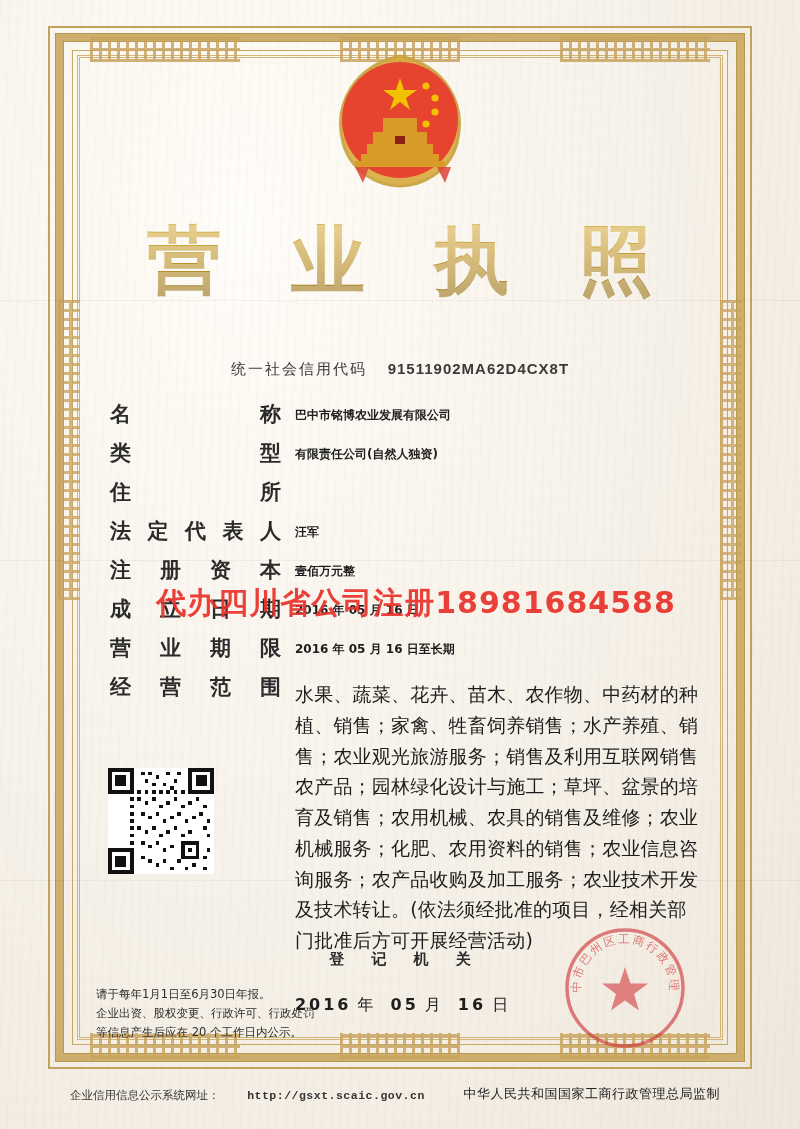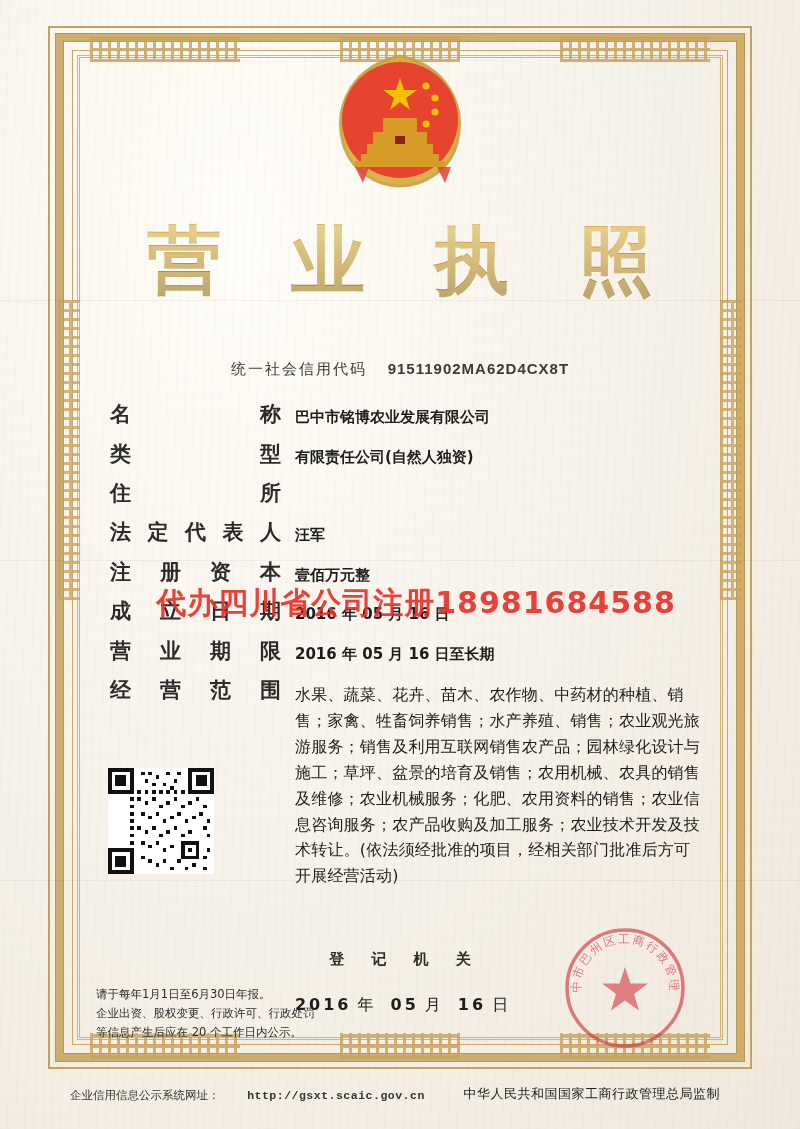--- a/index.html
+++ b/index.html
@@ -110,25 +110,25 @@
   .row .label{
     width:185px;flex:0 0 185px;
     font-size:21px;font-weight:bold;color:#2b2b2b;
     font-family:"DejaVu Sans","Liberation Sans",sans-serif;
     display:flex;justify-content:space-between;
     padding-right:14px;box-sizing:border-box;
     letter-spacing:0;
   }
   .row .label span{display:inline-block;}
   .row .value{
-    flex:1;font-size:15px;color:#1d1d1d;font-weight:bold;
+    flex:1;font-size:12px;color:#1d1d1d;font-weight:bold;
     font-family:"DejaVu Sans","Liberation Sans",sans-serif;
     padding-top:6px;line-height:1.5;
   }
-  .row.scope .value{font-size:16px;line-height:1.62;letter-spacing:.2px;font-weight:normal;}
+  .row.scope .value{font-size:19px;line-height:1.62;letter-spacing:.2px;font-weight:normal;}
   .row.scope .label{padding-top:0;}
 
   
   .qr{
     position:absolute;left:108px;top:768px;width:106px;height:106px;
     background:#fff;
   }
   .qr svg{display:block;}
 
   

